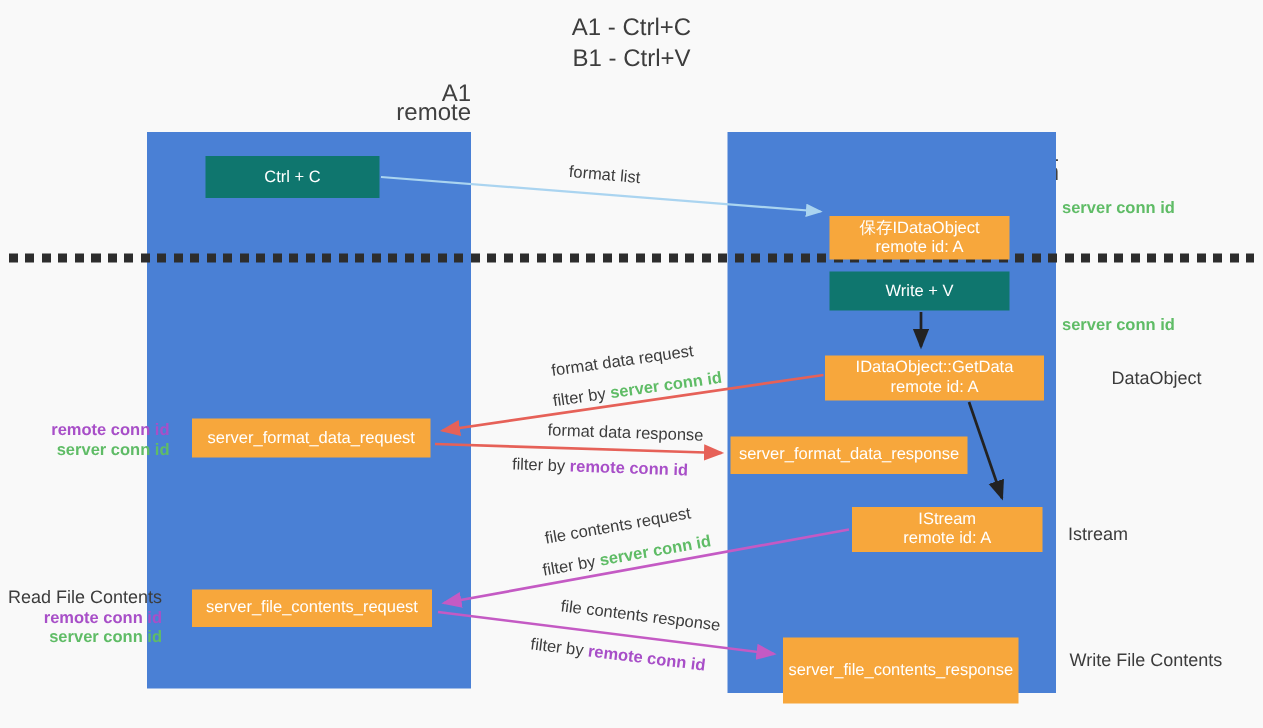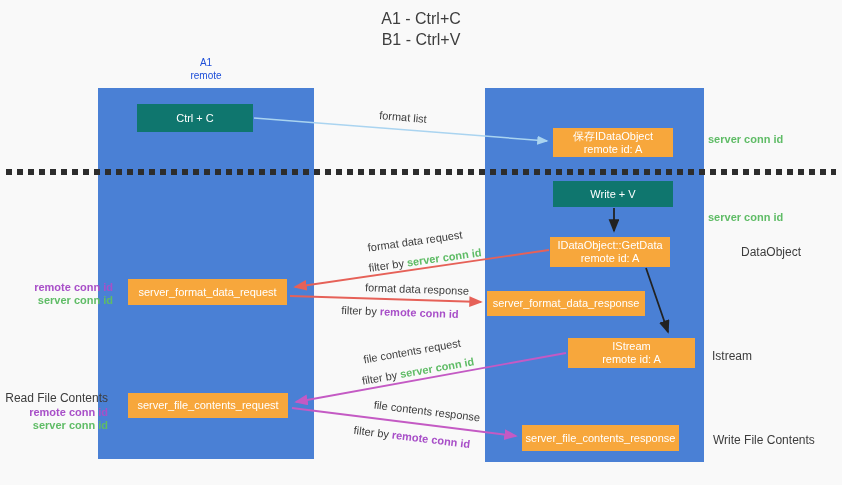--- a/index.html
+++ b/index.html
@@ -5,21 +5,21 @@
   html,body{margin:0;padding:0;background:#f9f9f9;}
   .canvas{
     position:relative;width:842px;height:485px;overflow:hidden;
     background:#f9f9f9;
     font-family:"Liberation Sans",sans-serif;
     color:#3a3a3a;
     padding-left:20px;
   }
   .abs{position:absolute;}
   .title{top:8px;left:0;width:842px;text-align:center;font-size:16px;line-height:21px;color:#3d3d3d;}
-  .col-header{top:56px;text-align:center;font-size:10px;line-height:13px;color:#1d4ed8;}
+  .col-header{top:56px;text-align:right;font-size:16px;line-height:13px;color:#404040;}
   .lifeline{background:#4a80d5;}
   .dotted{
     top:169px;left:6px;width:830px;height:6px;z-index:3;
     background:repeating-linear-gradient(90deg,#2d2d2d 0 6px,transparent 6px 11px);
   }
   .gbox{background:#0f766e;color:#fff;font-size:11px;display:flex;align-items:center;justify-content:center;z-index:4;}
   .obox{background:#f7a73c;color:#fff;font-size:11px;line-height:13px;display:flex;flex-direction:column;align-items:center;justify-content:center;text-align:center;z-index:4;}
   .arrow-label{font-size:11px;color:#3c3c3c;white-space:nowrap;z-index:5;transform-origin:center;}
   .key-green{color:#5fbc66;font-weight:700;}
   .key-purple{color:#a84fc8;font-weight:700;}
@@ -77,42 +77,42 @@
     <line x1="292" y1="408" x2="516" y2="436" stroke="#c45ac4" stroke-width="1.8" marker-end="url(#m-purple)"></line>
   </svg>
 
   <div class="abs gbox" style="left:137px;top:104px;width:116px;height:28px;">
     <span>Ctrl + C</span>
   </div>
   <div class="abs gbox" style="left:553px;top:181px;width:120px;height:26px;">
     <span>Write + V</span>
   </div>
 
-  <div class="abs obox" style="left:553px;top:128px;width:120px;height:29px;">
+  <div class="abs obox" style="left:553px;top:144px;width:120px;height:29px;">
     <div>保存IDataObject</div>
     <div>remote id: A</div>
   </div>
-  <div class="abs obox" style="left:550px;top:237px;width:120px;height:30px;">
+  <div class="abs obox" style="left:550px;top:237px;width:146px;height:30px;">
     <div>IDataObject::GetData</div>
     <div>remote id: A</div>
   </div>
   <div class="abs obox" style="left:568px;top:338px;width:127px;height:30px;">
     <div>IStream</div>
     <div>remote id: A</div>
   </div>
   <div class="abs obox" style="left:487px;top:291px;width:158px;height:25px;">
     <div>server_format_data_response</div>
   </div>
   <div class="abs obox" style="left:128px;top:279px;width:159px;height:26px;">
     <div>server_format_data_request</div>
   </div>
   <div class="abs obox" style="left:128px;top:393px;width:160px;height:25px;justify-content:center;">
     <div>server_file_contents_request</div>
   </div>
-  <div class="abs obox" style="left:522px;top:425px;width:157px;height:26px;">
+  <div class="abs obox" style="left:522px;top:425px;width:157px;height:44px;">
     <div>server_file_contents_response</div>
   </div>
 
   <div class="abs arrow-label" style="left:403px;top:117px;transform:translate(-50%,-50%) rotate(5deg);">format list</div>
 
   <div class="abs arrow-label" style="left:415px;top:241px;transform:translate(-50%,-50%) rotate(-8deg);">format data request</div>
   <div class="abs arrow-label" style="left:425px;top:260px;transform:translate(-50%,-50%) rotate(-8deg);">
     <span>filter by </span><span class="key-green">server conn id</span>
   </div>
 

